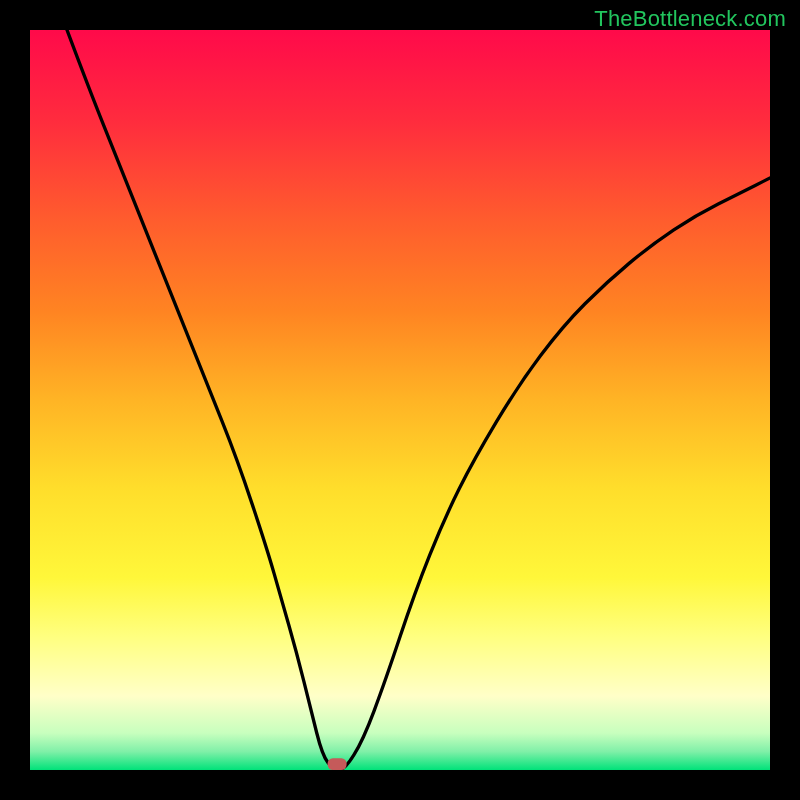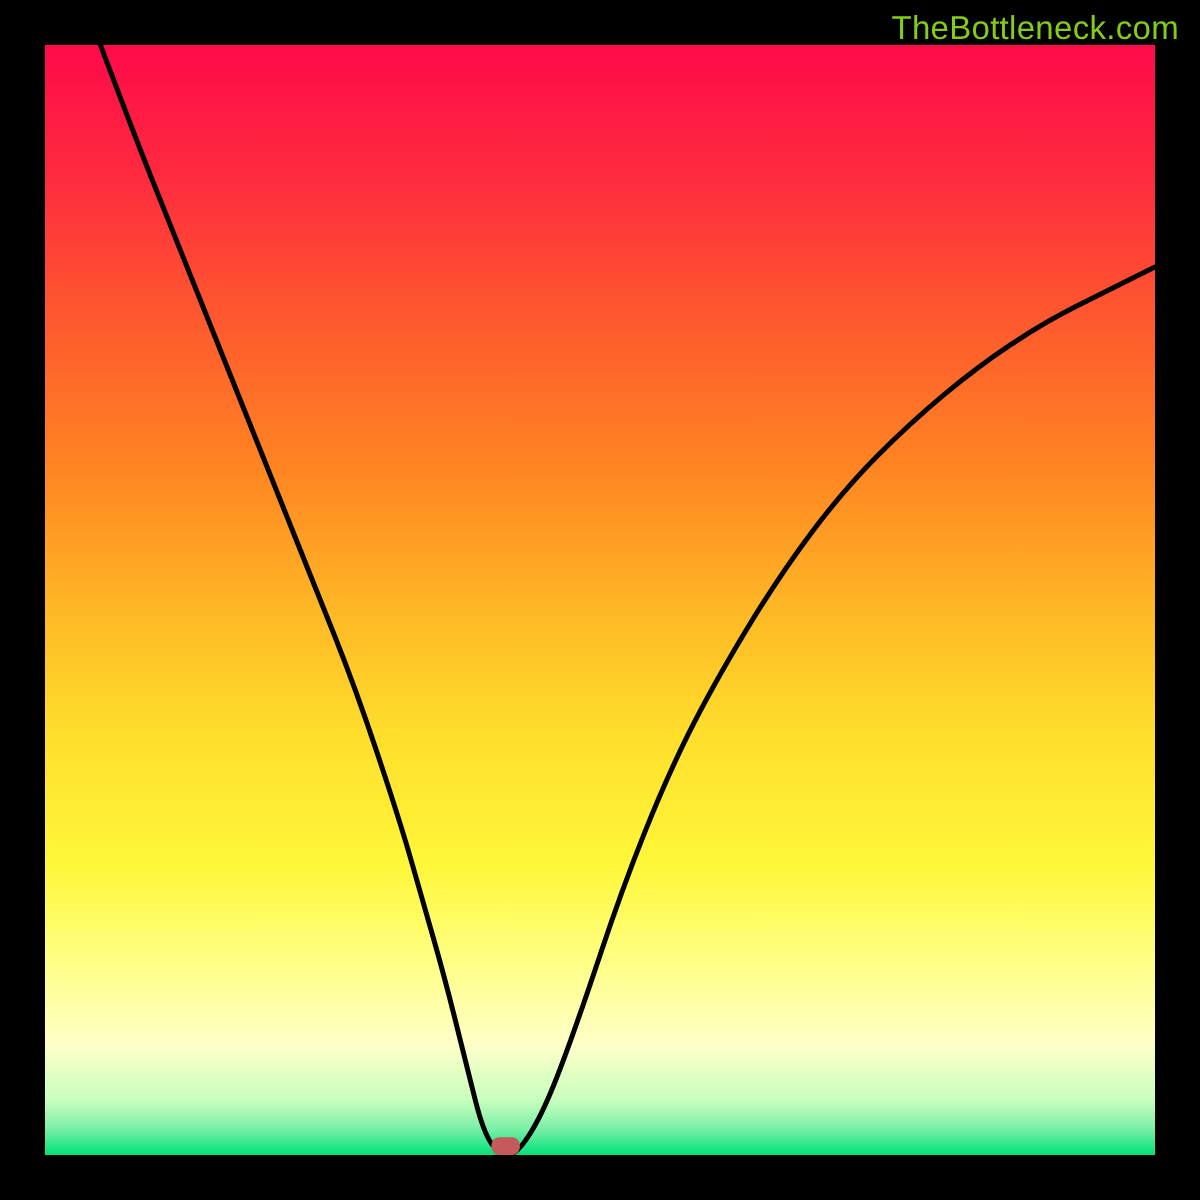--- a/index.html
+++ b/index.html
@@ -22,21 +22,21 @@
     top: 30px;
     width: 740px;
     height: 740px;
   }
   .watermark {
     position: absolute;
     top: 6px;
     right: 14px;
     font-family: Arial, Helvetica, sans-serif;
     font-size: 22px;
-    color: #84cc16;
+    color: #22c55e;
     letter-spacing: 0.2px;
     text-align: right;
   }
 </style>
 </head>
 <body>
 
 <div class="frame">
   <div class="watermark">TheBottleneck.com</div>
   <svg class="plot-area" viewBox="0 0 100 100" preserveAspectRatio="none">

